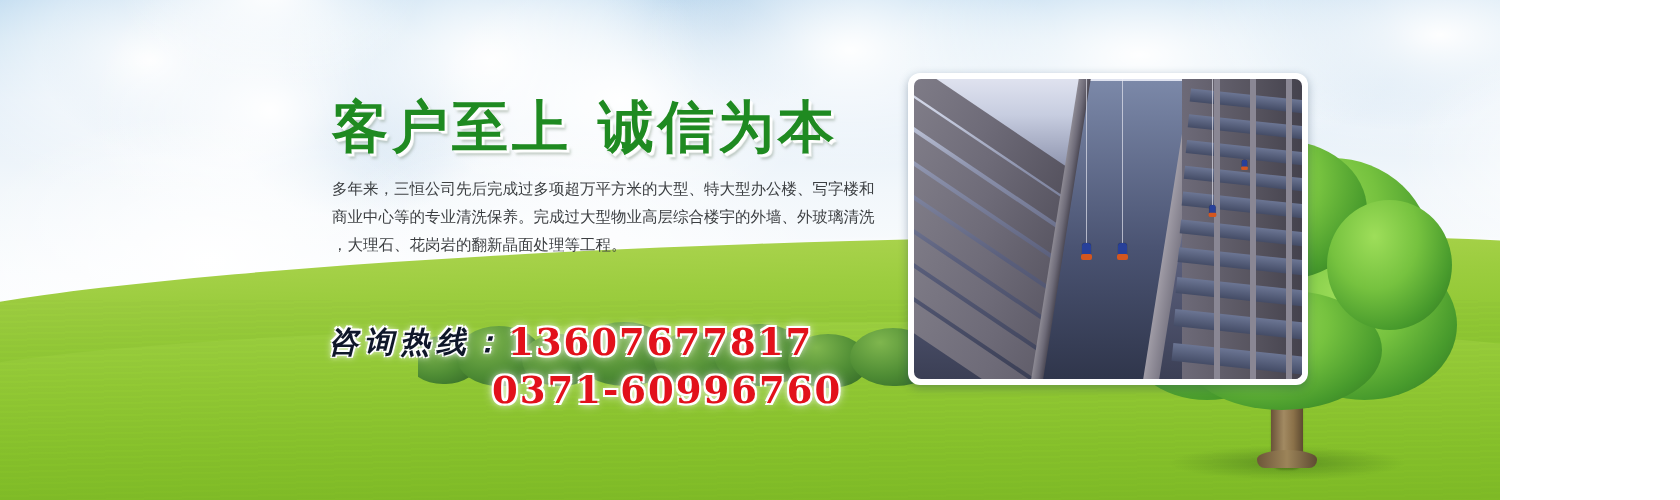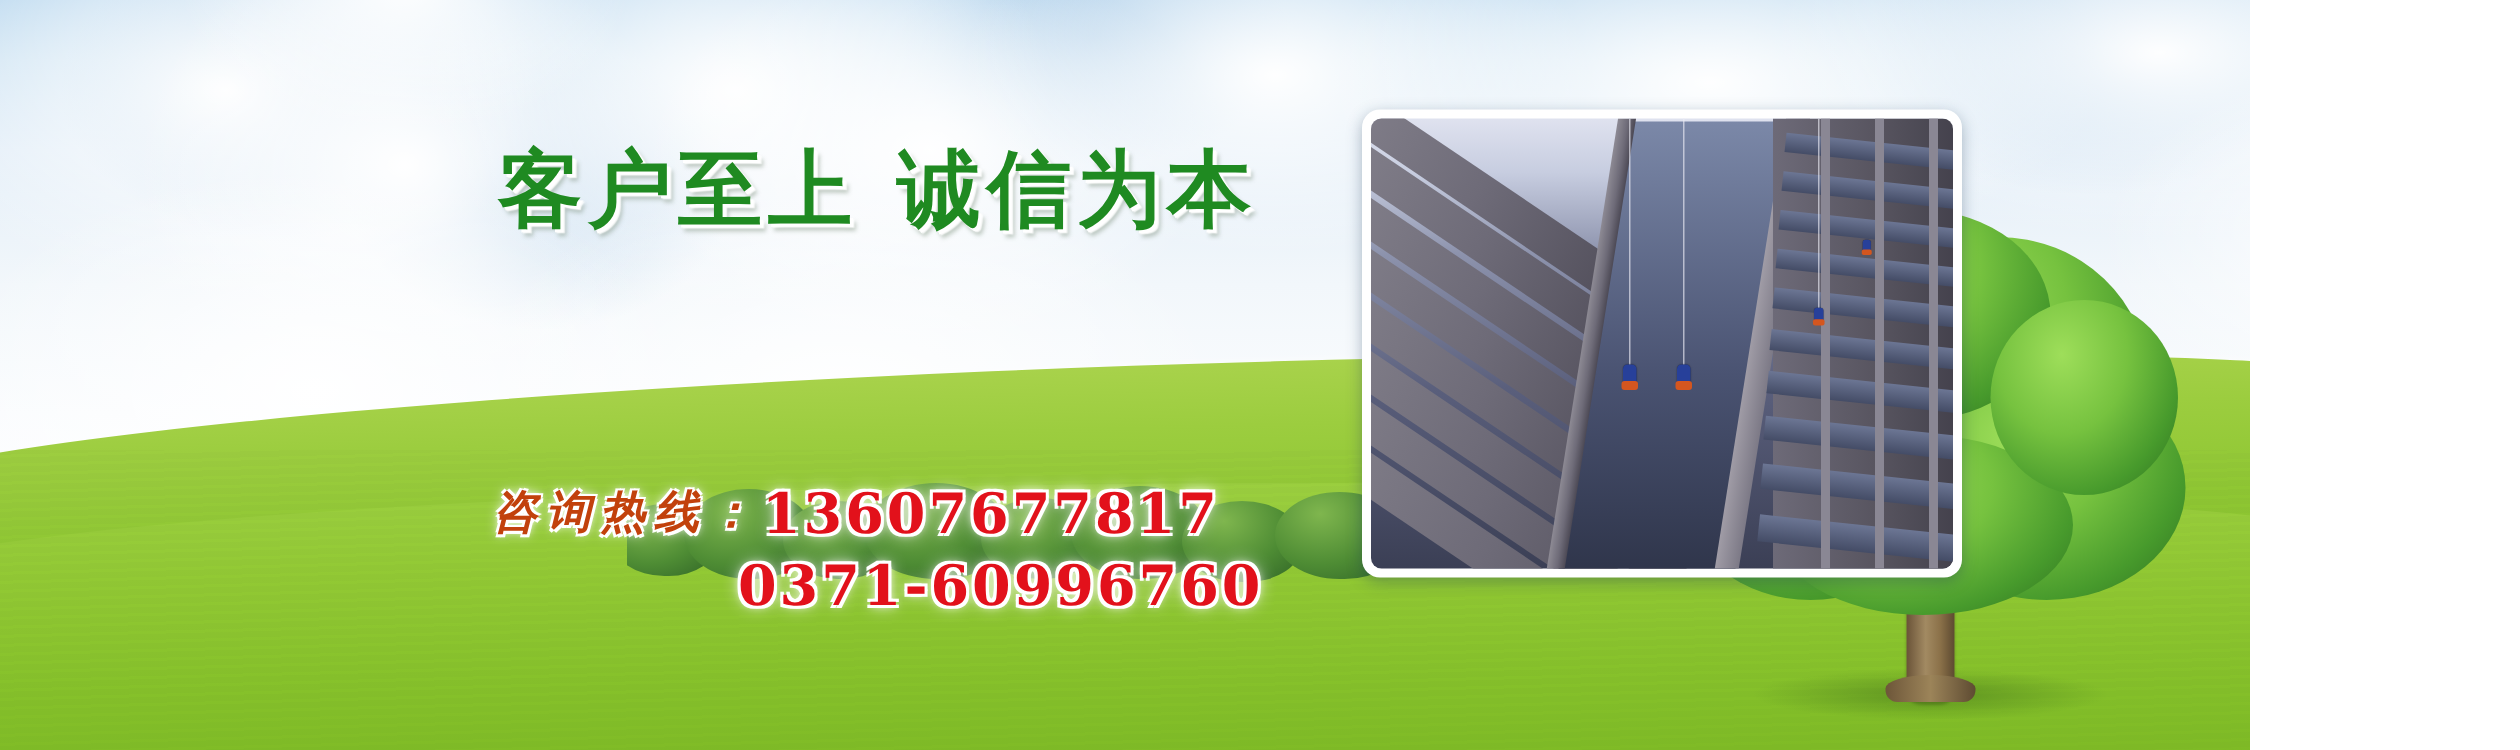--- a/index.html
+++ b/index.html
@@ -272,21 +272,21 @@
     left:328px;
     top:320px;
     white-space:nowrap;
   }
   .hot-label{
     font-family:"DejaVu Serif","Liberation Serif",serif;
     font-style:italic;
     font-weight:bold;
     font-size:30px;
     letter-spacing:6px;
-    color:#c2410c;
+    color:#0f172a;
     text-shadow:
       -1.5px -1.5px 0 #fff, 1.5px -1.5px 0 #fff,
       -1.5px  1.5px 0 #fff, 1.5px  1.5px 0 #fff,
        0 0 5px #fff, 0 0 9px #fff;
     vertical-align:middle;
   }
   .hot-num{
     font-family:"DejaVu Serif","Liberation Serif",serif;
     font-weight:bold;
     font-size:37px;
@@ -399,20 +399,25 @@
       <div class="worker" style="left:326px;top:78px;transform:scale(.6);"></div>
     </div>
   </div>
 
   <div class="copy">
     <div class="headline">
       <span>客户至上</span><span class="gap"></span><span>诚信为本</span>
     </div>
 
 
+    <div class="para">
+      <div>多年来，三恒公司先后完成过多项超万平方米的大型、特大型办公楼、写字楼和</div>
+      <div>商业中心等的专业清洗保养。完成过大型物业高层综合楼宇的外墙、外玻璃清洗</div>
+      <div>，大理石、花岗岩的翻新晶面处理等工程。</div>
+    </div>
   </div>
 
   <div class="hotline">
     <span class="hot-label">咨询热线：</span><span class="hot-num">13607677817</span>
   </div>
   <div class="hot-line2">
     <span class="hot-num">0371-60996760</span>
   </div>
 
 </div>

